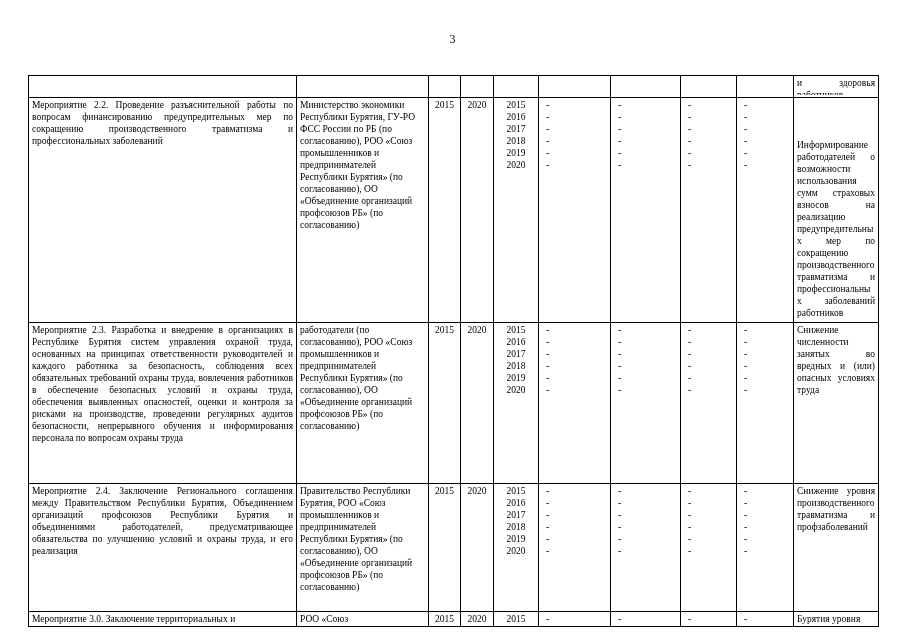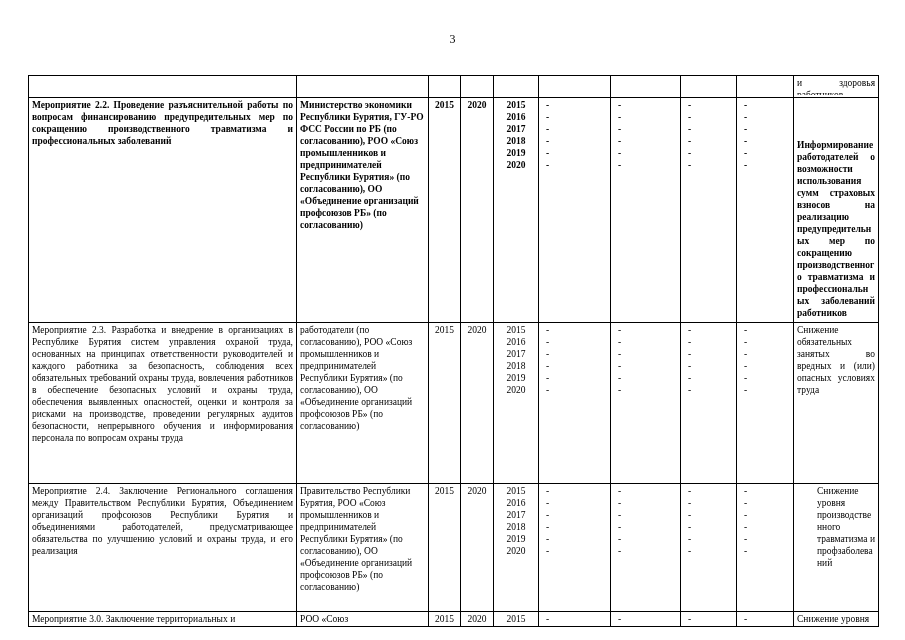--- a/index.html
+++ b/index.html
@@ -98,21 +98,21 @@
           <td class="c-dash">
             <div class="cellwrap" style="height: 18px;"></div>
           </td>
           <td class="c-dash">
             <div class="cellwrap" style="height: 18px;"></div>
           </td>
           <td class="c-result">
             <div class="cellwrap" style="height: 18px;">и здоровья работников</div>
           </td>
         </tr>
-        <tr style="height: 186px; font-weight: bold;">
+        <tr style="height: 186px;">
           <td class="c-activity">
             <div class="cellwrap" style="height: 182px;">Мероприятие 2.2. Проведение разъяснительной работы по вопросам финансированию предупредительных мер по сокращению производственного травматизма и профессиональных заболеваний</div>
           </td>
           <td class="c-resp">
             <div class="cellwrap" style="height: 182px;">Министерство экономики Республики Бурятия, ГУ-РО ФСС России по РБ (по согласованию), РОО «Союз промышленников и предпринимателей Республики Бурятия» (по согласованию), ОО «Объединение организаций профсоюзов РБ» (по согласованию)</div>
           </td>
           <td class="c-year">
             <div class="cellwrap" style="height: 182px;">2015</div>
           </td>
           <td class="c-year">
@@ -229,21 +229,21 @@
             <div class="cellwrap" style="height: 157px;">
               <div>-</div>
               <div>-</div>
               <div>-</div>
               <div>-</div>
               <div>-</div>
               <div>-</div>
             </div>
           </td>
           <td class="c-result">
-            <div class="cellwrap" style="height: 157px;">Снижение обязательных занятых во вредных и (или) опасных условиях труда</div>
+            <div class="cellwrap" style="height: 157px;">Снижение численности занятых во вредных и (или) опасных условиях труда</div>
           </td>
         </tr>
         <tr style="height: 128px;">
           <td class="c-activity">
             <div class="cellwrap" style="height: 124px;">Мероприятие 2.4. Заключение Регионального соглашения между Правительством Республики Бурятия, Объединением организаций профсоюзов Республики Бурятия и объединениями работодателей, предусматривающее обязательства по улучшению условий и охраны труда, и его реализация</div>
           </td>
           <td class="c-resp">
             <div class="cellwrap" style="height: 124px;">Правительство Республики Бурятия, РОО «Союз промышленников и предпринимателей Республики Бурятия» (по согласованию), ОО «Объединение организаций профсоюзов РБ» (по согласованию)</div>
           </td>
           <td class="c-year">
@@ -296,21 +296,21 @@
             <div class="cellwrap" style="height: 124px;">
               <div>-</div>
               <div>-</div>
               <div>-</div>
               <div>-</div>
               <div>-</div>
               <div>-</div>
             </div>
           </td>
           <td class="c-result">
-            <div class="cellwrap" style="height: 124px; margin-left: 20px;">Снижение уровня производственного травматизма и профзаболеваний</div>
+            <div class="cellwrap" style="height: 124px;">Снижение уровня производственного травматизма и профзаболеваний</div>
           </td>
         </tr>
         <tr style="height: 15px;">
           <td class="c-activity">
             <div class="cellwrap" style="height: 11px;">Мероприятие 3.0. Заключение территориальных и</div>
           </td>
           <td class="c-resp">
             <div class="cellwrap" style="height: 11px;">РОО «Союз</div>
           </td>
           <td class="c-year">
@@ -338,18 +338,18 @@
             <div class="cellwrap" style="height: 11px;">
               <div>-</div>
             </div>
           </td>
           <td class="c-dash">
             <div class="cellwrap" style="height: 11px;">
               <div>-</div>
             </div>
           </td>
           <td class="c-result">
-            <div class="cellwrap" style="height: 11px;">Снижение уровня</div>
+            <div class="cellwrap" style="height: 11px;">Бурятия уровня</div>
           </td>
         </tr>
       </tbody>
   </table>
 </div>
 
 </body></html>

